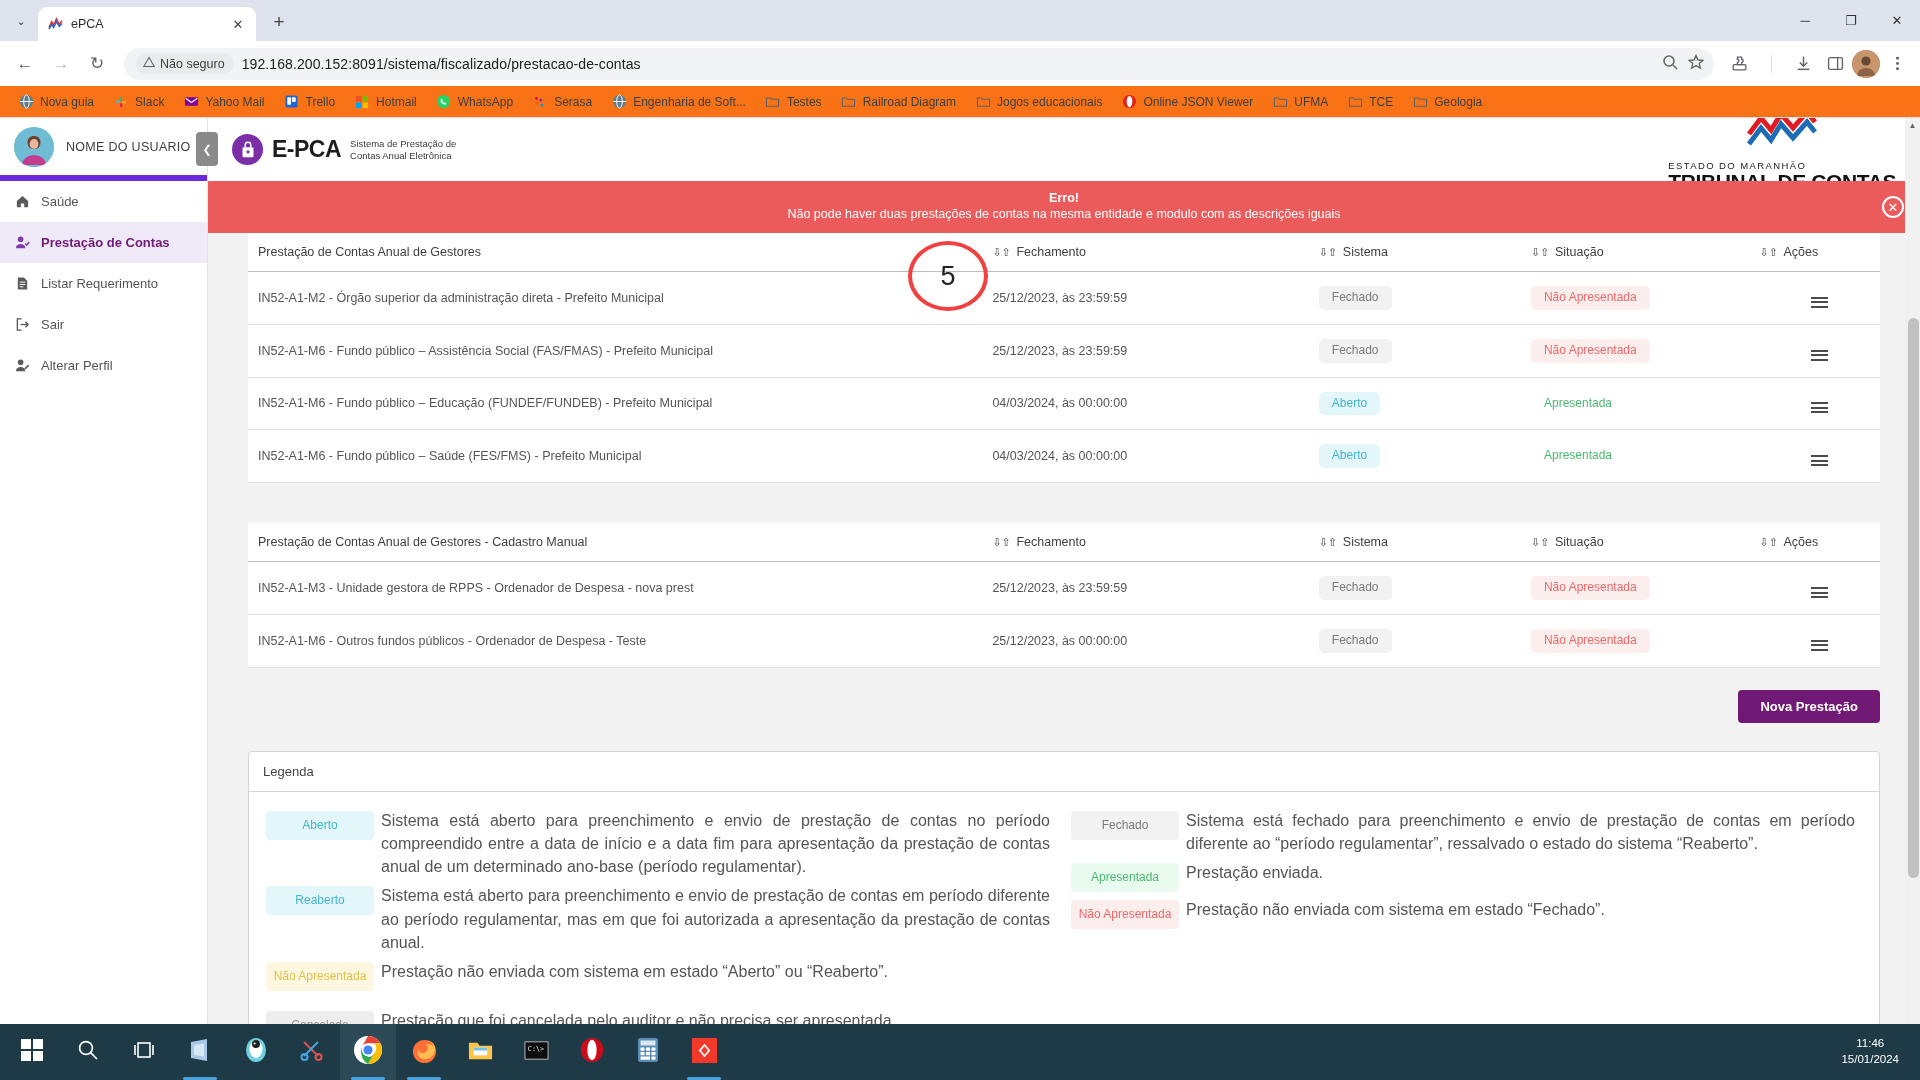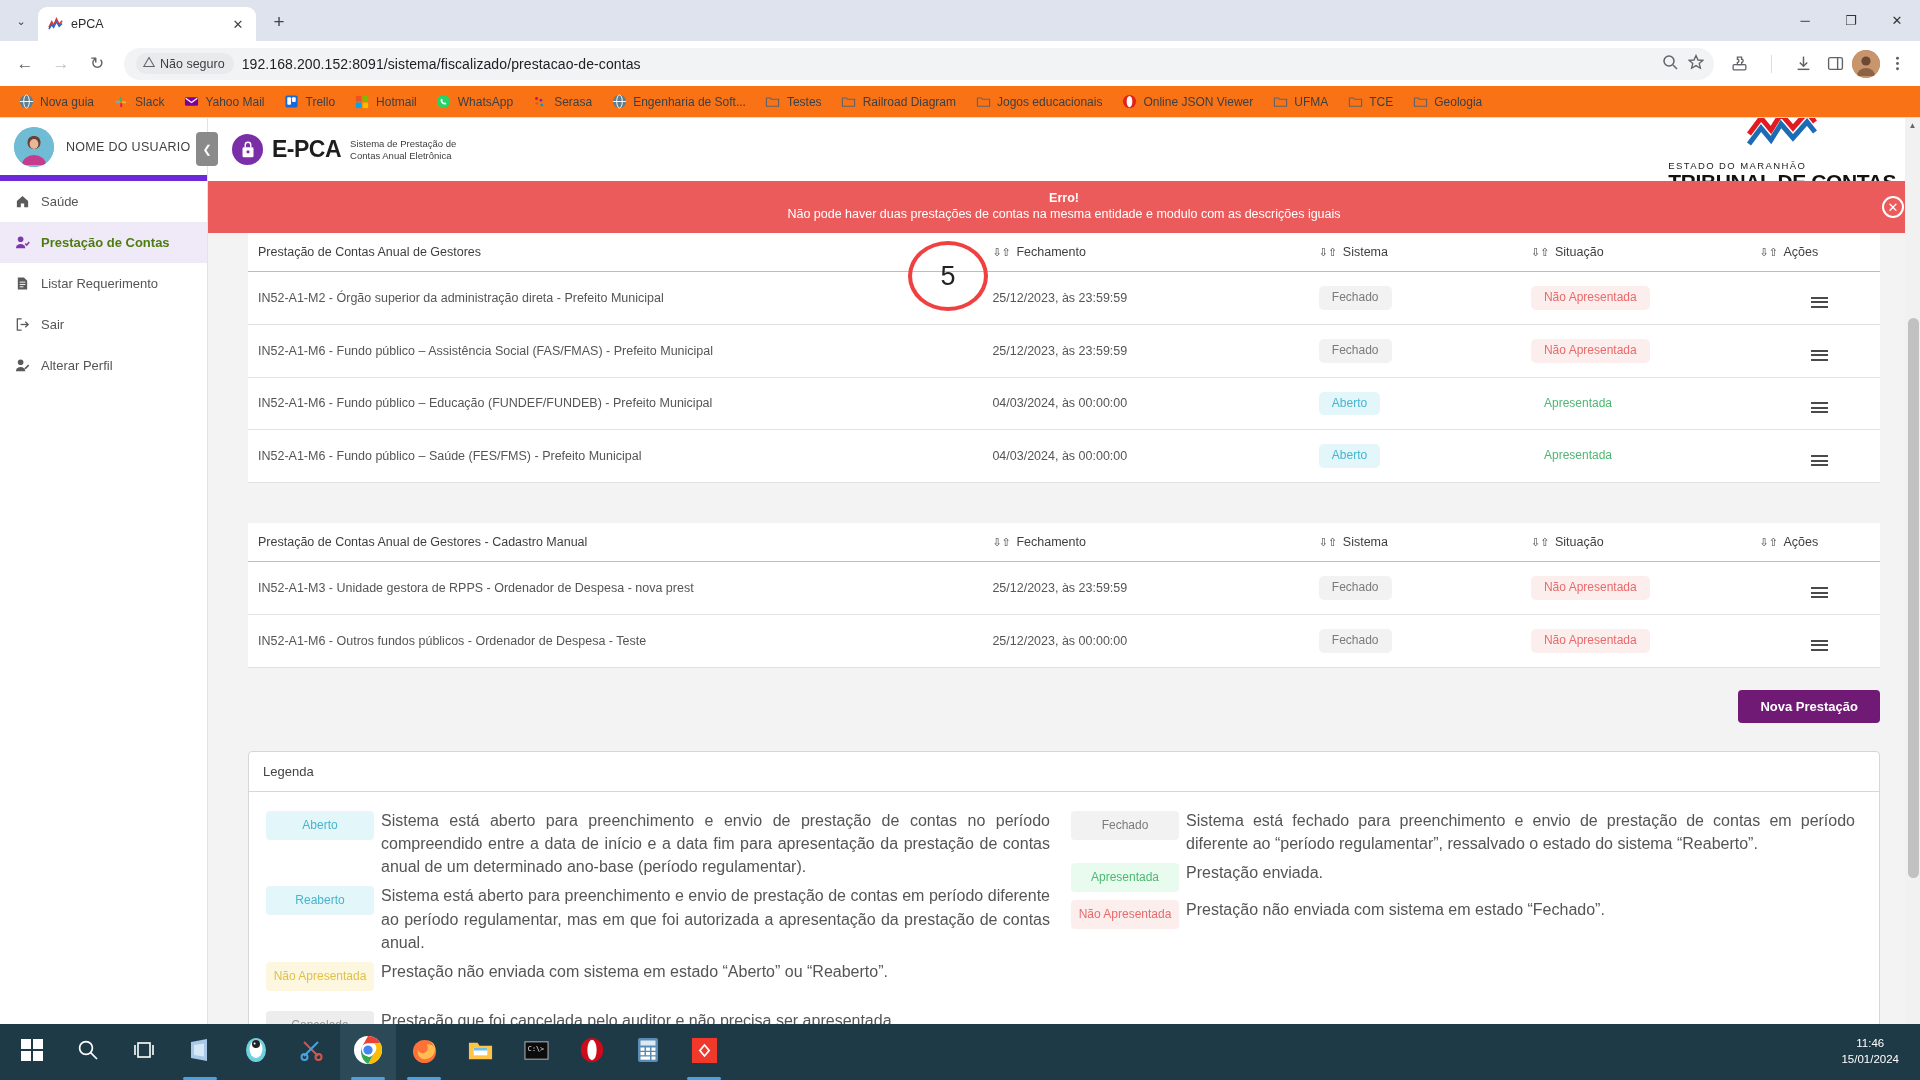--- a/index.html
+++ b/index.html
@@ -58,21 +58,21 @@
   .sidebar { width:208px; flex:0 0 208px; background:#fff; border-right:1px solid #e3e3e3; display:flex; flex-direction:column; }
   .user-box { height:63px; display:flex; align-items:center; gap:12px; padding-left:14px; border-bottom:6px solid #6d28d9; position:relative;}
   .user-avatar { width:40px; height:40px; border-radius:50%; background:#69b8cf; overflow:hidden; position:relative; flex:0 0 40px;}
   .user-name { font-size:12.5px; color:#3f3f3f; letter-spacing:.3px; }
   .collapse-tab { position:absolute; right:-11px; top:14px; width:22px; height:34px;
     background:#8a8a8a; border-radius:4px; color:#fff; display:flex; align-items:center;
     justify-content:center; font-size:11px; cursor:pointer; z-index:5;}
   .menu { padding-top:0; }
   .menu-item { height:41px; display:flex; align-items:center; gap:10px; padding-left:14px;
     font-size:13px; color:#555; cursor:pointer; }
-  .menu-item.active { background:#f0e9f7; color:#4d7c0f; font-weight:bold; }
+  .menu-item.active { background:#f0e9f7; color:#701a75; font-weight:bold; }
   .menu-item .mi-ico { width:17px; display:flex; justify-content:center; }
   .sidebar-spacer { flex:1; }
   .footer-note { font-size:9px; color:#9b9b9b; padding:6px 0 8px 6px; display:flex; gap:30px;}
 
   .content { flex:1; display:flex; flex-direction:column; min-width:0; position:relative;}
   .epca-header { height:63px; background:#fff; display:flex; align-items:center; padding:0 10px 0 24px; justify-content:space-between; }
   .epca-logo { display:flex; align-items:center; gap:9px; }
   .epca-badge { width:31px; height:31px; border-radius:50%; background:#7a2fa8; display:flex; align-items:center; justify-content:center;}
   .epca-word { font-size:23px; font-weight:bold; color:#1d1d1d; letter-spacing:-.5px; }
   .epca-sub { font-size:9.5px; color:#3c3c3c; line-height:1.22; }

